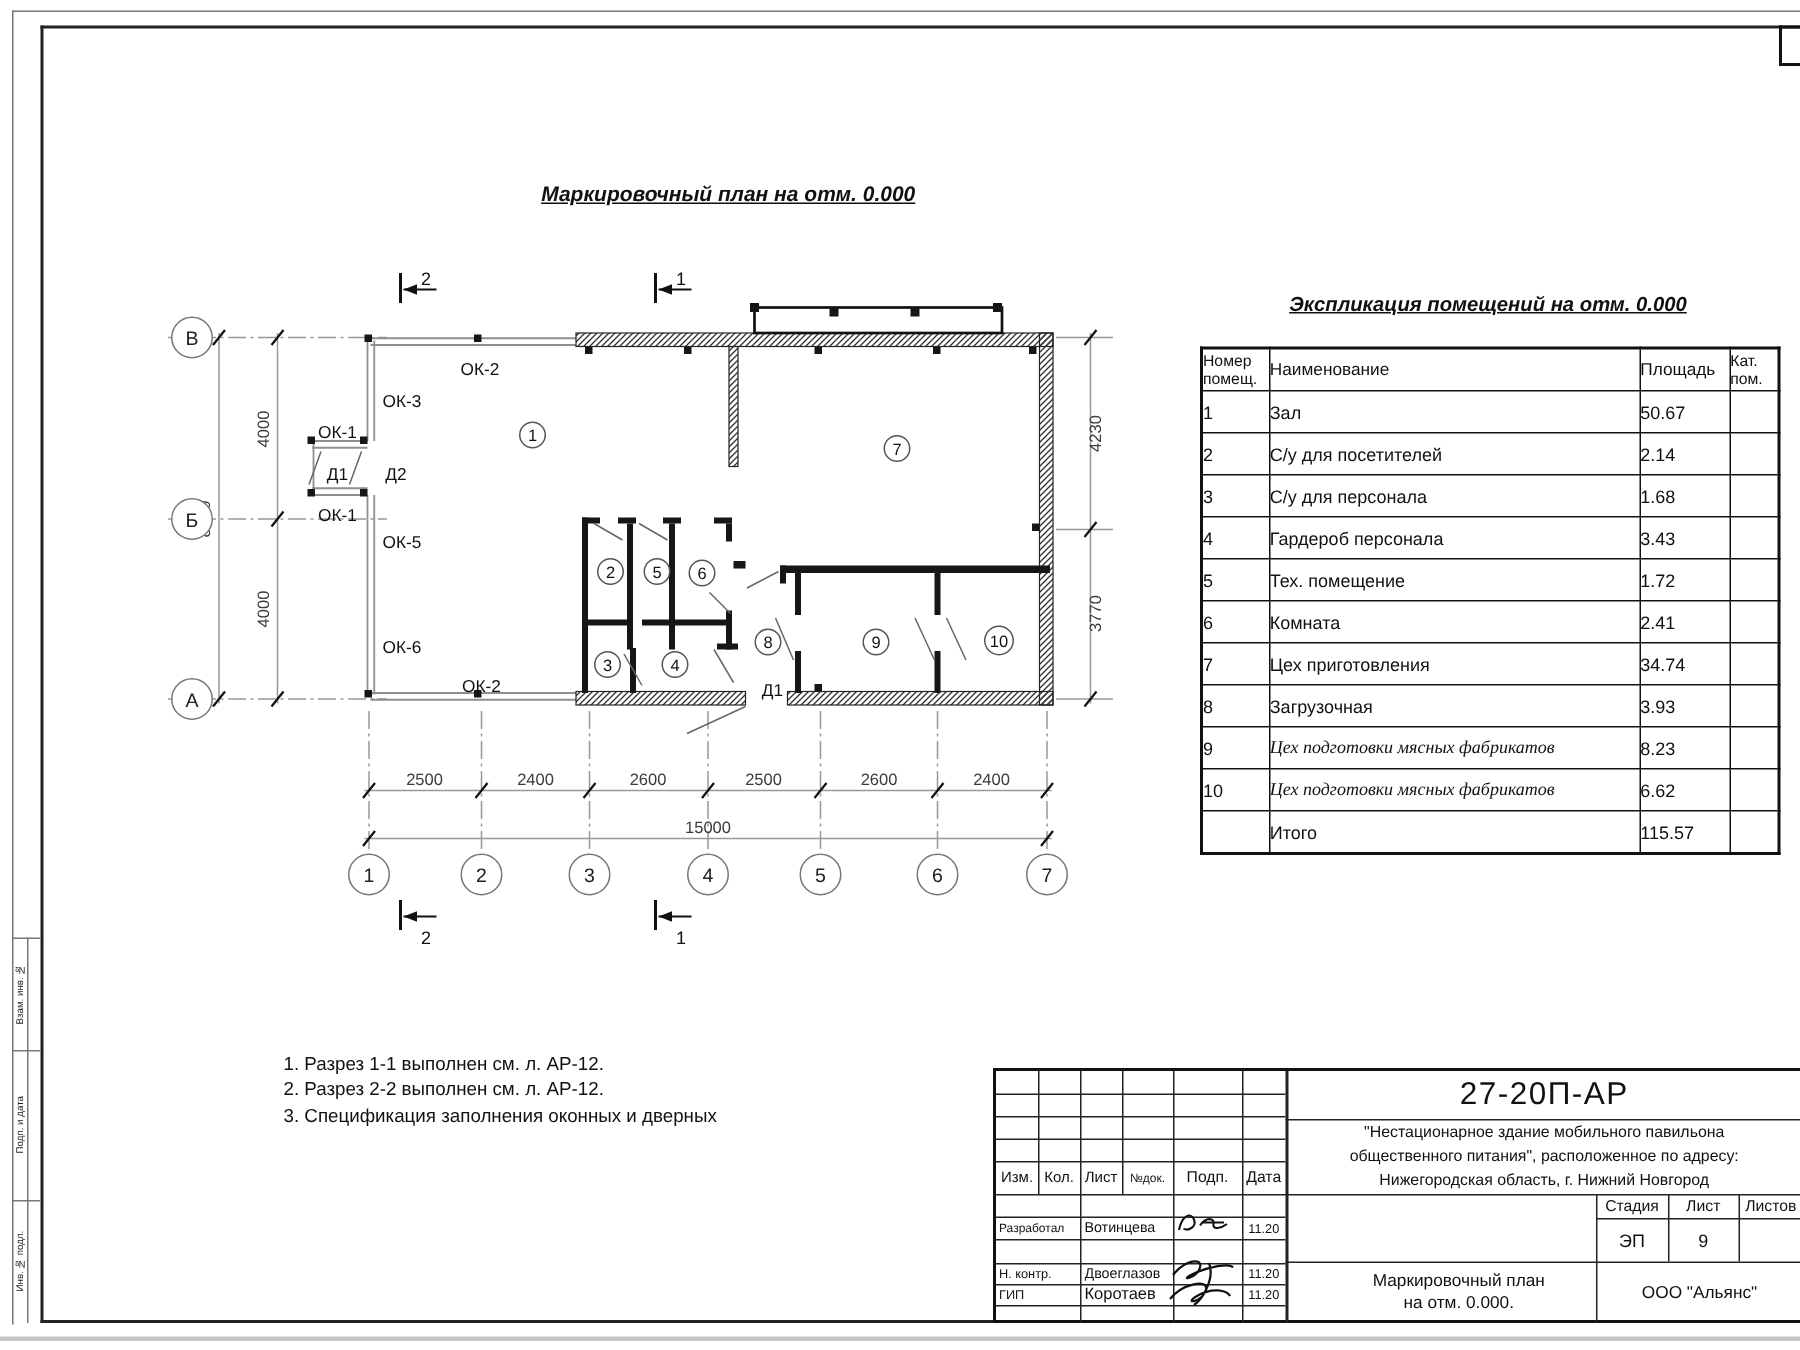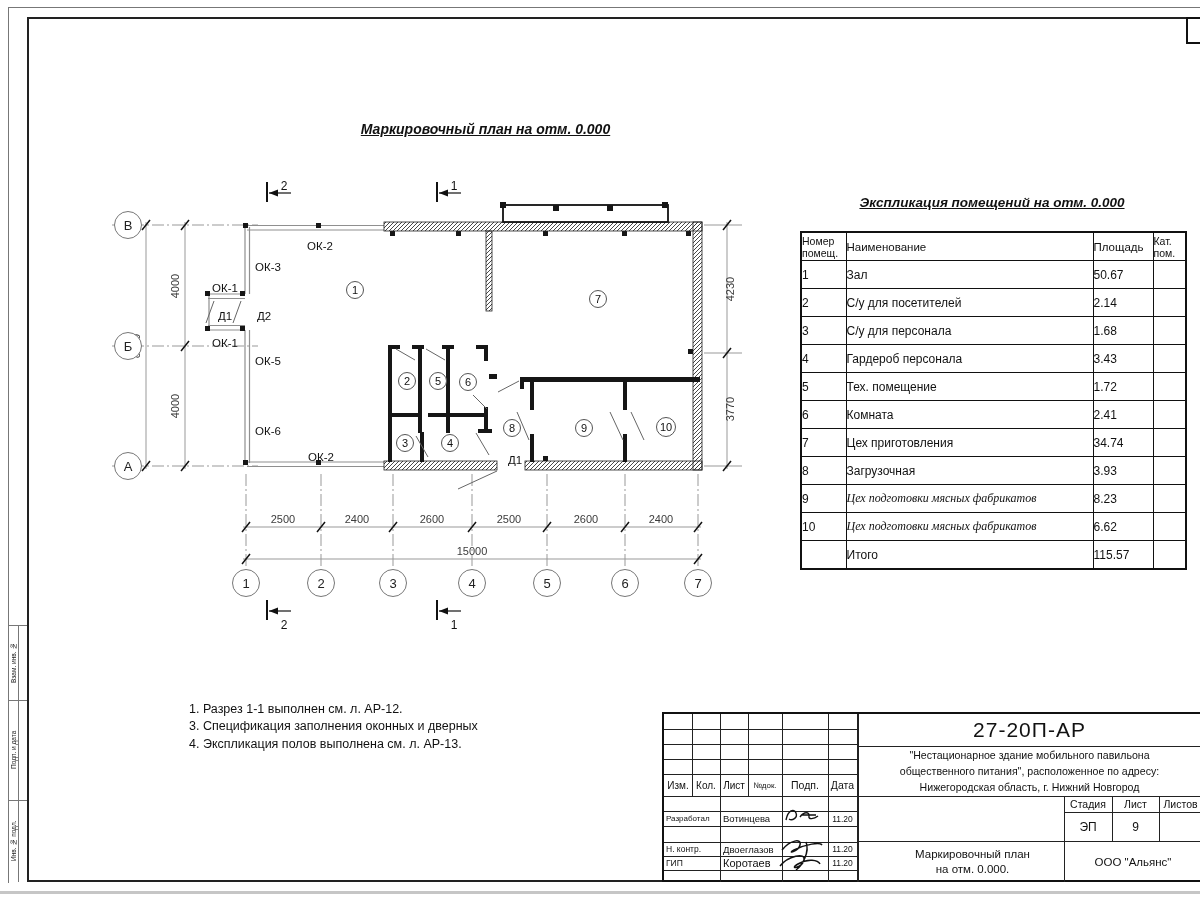--- a/index.html
+++ b/index.html
@@ -378,22 +378,22 @@
       <td></td>
       <td class="c-itogo">Итого</td>
       <td>115.57</td>
       <td></td>
     </tr>
   </tbody>
 </table>
 
 <div class="abs notes" style="left:189px;top:701px;width:420px;">
   <div>1. Разрез 1-1 выполнен см. л. АР-12.</div>
+  <div>2. Разрез 2-2 выполнен см. л. АР-12.</div>
   <div>3. Спецификация заполнения оконных и дверных</div>
-  <div>4. Экспликация полов выполнена см. л. АР-13.</div>
 </div>
 
 <div class="stamp">
 
   <div class="ln" style="left:193px;top:0;width:2px;height:168px;"></div>
   <div class="ln" style="left:56px;top:0;width:1px;height:168px;"></div>
   <div class="ln" style="left:118px;top:0;width:1px;height:168px;"></div>
   <div class="ln" style="left:164px;top:0;width:1px;height:168px;"></div>
   <div class="ln" style="left:28px;top:0;width:1px;height:82px;"></div>
   <div class="ln" style="left:84px;top:0;width:1px;height:82px;"></div>

